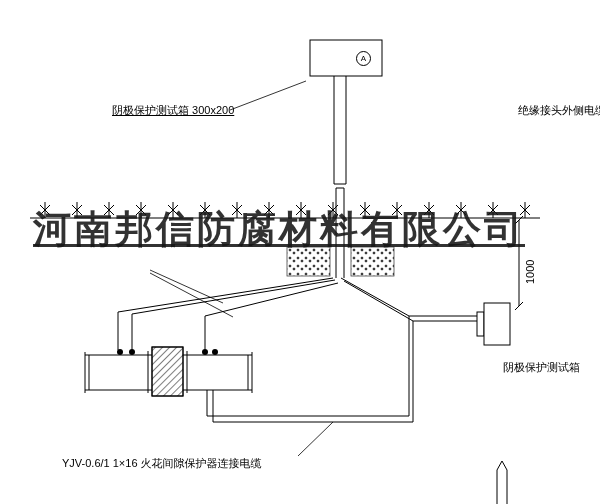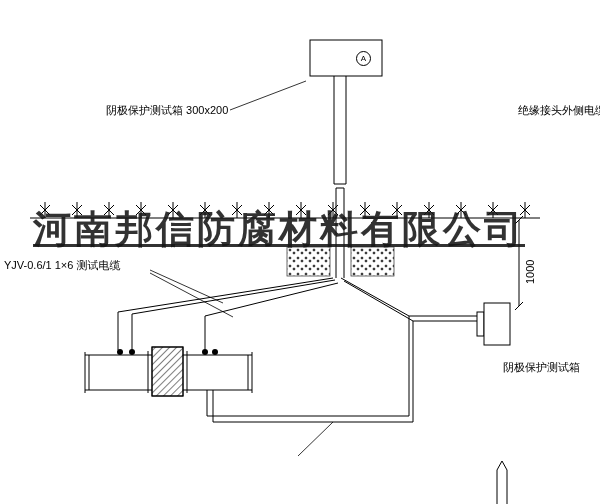--- a/index.html
+++ b/index.html
@@ -144,28 +144,28 @@
     </g>
 
     <g>
       <line x1="497" y1="470" x2="497" y2="504"></line>
       <line x1="507" y1="470" x2="507" y2="504"></line>
       <line x1="497" y1="470" x2="502" y2="461"></line>
       <line x1="507" y1="470" x2="502" y2="461"></line>
     </g>
   </svg>
 
-  <div class="label" style="left:106px;top:103px;">阴极保护测试箱 300x200</div>
+  <div class="label" style="left:112px;top:103px;text-decoration:underline;">阴极保护测试箱 300x200</div>
 
   <div class="label" style="left:518px;top:103px;">绝缘接头外侧电缆</div>
 
-  <div class="label" style="left:4px;top:258px;">YJV-0.6/1  1×6   测试电缆</div>
 
   <div class="label" style="left:503px;top:360px;">阴极保护测试箱</div>
 
+  <div class="label" style="left:62px;top:456px;">YJV-0.6/1  1×16   火花间隙保护器连接电缆</div>
 
   <div id="dim-label">1000</div>
 
   <div id="meter-symbol">A</div>
 
   <div id="watermark">河南邦信防腐材料有限公司</div>
 
 </div>
 
 </body></html>

